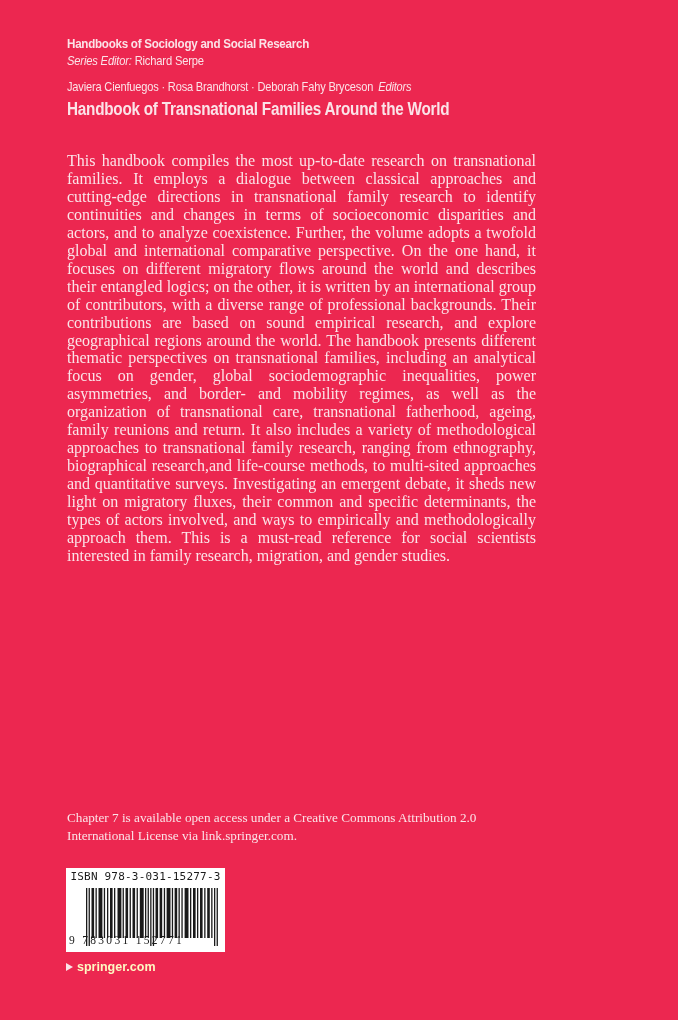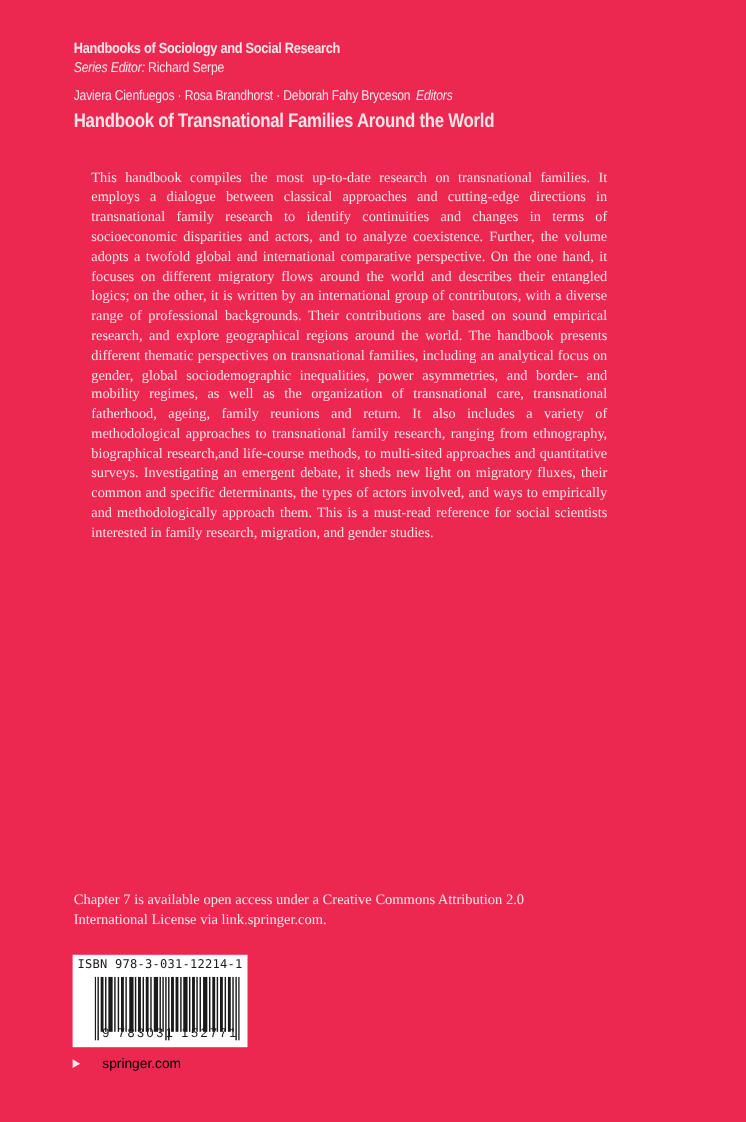--- a/index.html
+++ b/index.html
@@ -53,25 +53,25 @@
     left: 67px;
     top: 99px;
     font-size: 18px;
     font-weight: bold;
     letter-spacing: -0.3px;
     transform: scaleX(0.85);
     white-space: nowrap;
   }
   #blurb {
     position: absolute;
-    left: 83px;
+    left: 67px;
     top: 152px;
     width: 469px;
     font-family: "Liberation Serif", serif;
-    font-size: 13px;
+    font-size: 16px;
     line-height: 17.95px;
     text-align: justify;
     hyphens: none;
   }
   #open-access {
     position: absolute;
     left: 67px;
     top: 809px;
     width: 480px;
     font-family: "Liberation Serif", serif;
@@ -101,38 +101,37 @@
     position: absolute;
     left: 20px;
     top: 20px;
     width: 132px;
     height: 58px;
   }
   #barcode-digits {
     position: absolute;
     left: 3px;
     top: 66px;
-    font-family: Liberation Sans, sans-serif;
+    font-family: Liberation Serif, serif;
     font-size: 11.5px;
     letter-spacing: 2.3px;
     background: transparent;
     white-space: pre;
-    margin-left: 24px;
   }
   #springer-link {
     position: absolute;
     left: 66px;
     top: 960px;
     font-family: "Liberation Sans", sans-serif;
     font-size: 12.5px;
-    font-weight: normal;
-    color: #000000;
+    font-weight: bold;
+    color: #fef9c3;
     display: flex;
     align-items: center;
-    gap: 20px;
+    gap: 4px;
     text-decoration: none;
   }
   #springer-link .tri {
     width: 0; height: 0;
     border-top: 4.5px solid transparent;
     border-bottom: 4.5px solid transparent;
     border-left: 7px solid #fbe3e8;
   }
 </style>
 </head>
@@ -149,21 +148,21 @@
   <span>Javiera Cienfuegos · Rosa Brandhorst · Deborah Fahy Bryceson</span><span class="role">Editors</span>
 </div>
 
 <div id="book-title" class="sans-cond">Handbook of Transnational Families Around the World</div>
 
 <div id="blurb">This  handbook compiles the most up-to-date research on transnational families. It employs a dialogue between classical approaches and cutting-edge directions in transnational family research to identify continuities and changes in terms of socioeconomic disparities and actors, and to analyze coexistence. Further, the volume adopts a twofold global and international comparative perspective. On the one hand, it focuses on different migratory flows around the world and describes their entangled logics; on the other, it is written by an international group of contributors, with a diverse range of professional backgrounds. Their contributions are based on sound empirical research, and explore geographical regions around the world. The handbook presents different thematic perspectives on transnational families, including an analytical focus on gender, global sociodemographic inequalities, power asymmetries, and border- and mobility regimes, as well as the organization of transnational care, transnational fatherhood, ageing, family reunions and return. It also includes a variety of methodological approaches to transnational family research, ranging from ethnography, biographical research,and life-course methods, to multi-sited approaches and quantitative surveys. Investigating an emergent debate, it sheds new light on migratory fluxes, their common and specific determinants, the types of actors involved, and ways to empirically and methodologically approach them. This is a must-read reference for social scientists interested in family research, migration, and gender studies.</div>
 
 <div id="open-access">Chapter 7 is available open access under a Creative Commons Attribution 2.0 International License via link.springer.com.</div>
 
 <div id="barcode-box">
-  <div id="isbn-text">ISBN 978-3-031-12214-1</div>
+  <div id="isbn-text">ISBN 978-3-031-15277-3</div>
   <svg id="barcode-bars" viewBox="0 0 132 58" preserveAspectRatio="none">
     <g fill="#1a1a1a">
 
       <rect x="0" y="0" width="1.3" height="58"></rect>
       <rect x="2.6" y="0" width="1.3" height="58"></rect>
 
       <rect x="5.5" y="0" width="2.6" height="50"></rect>
       <rect x="9.5" y="0" width="1.3" height="50"></rect>
       <rect x="12.5" y="0" width="3.9" height="50"></rect>
       <rect x="17.8" y="0" width="1.3" height="50"></rect>

